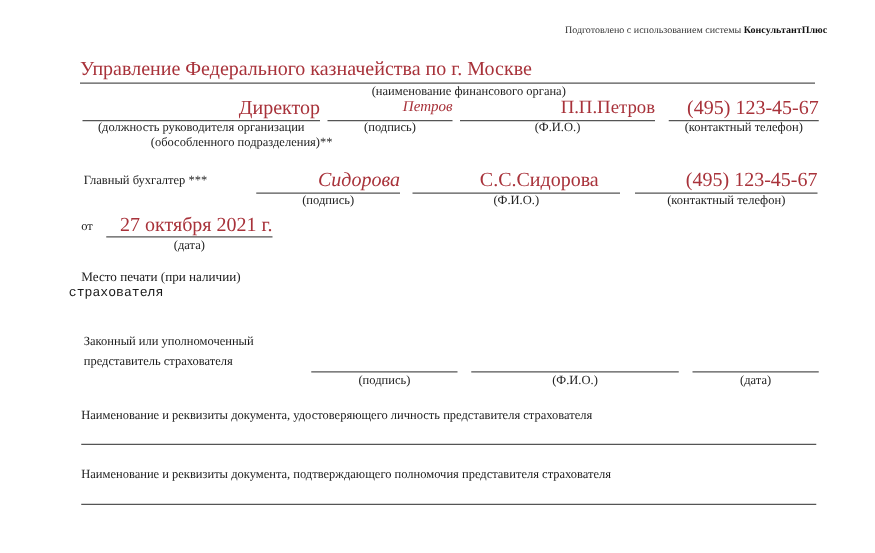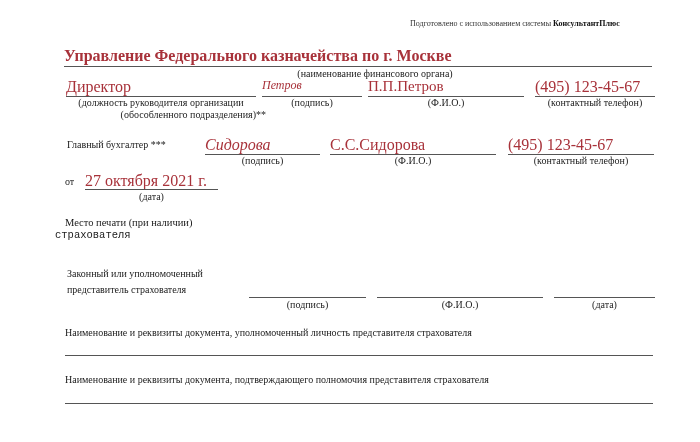--- a/index.html
+++ b/index.html
@@ -6,34 +6,34 @@
     body {
       width: 700px; height: 442px; background: #ffffff; position: relative; overflow: hidden;
       font-family: "Liberation Serif", "DejaVu Serif", serif; color: #1a1a1a;
     }
     .abs { position: absolute; }
     .hdr { font-size: 8px; color: #333; white-space: nowrap; }
     .hdr b { font-weight: bold; color: #111; }
     .red { color: #a8323a; }
     .ital { font-style: italic; }
     .line { position: absolute; height: 0; border-top: 1.3px solid #555; }
-    .fill { position: absolute; text-align: left; white-space: nowrap; }
+    .fill { position: absolute; text-align: right; white-space: nowrap; }
     .cap { position: absolute; text-align: center; font-size: 10px; color: #222; white-space: nowrap; line-height: 12px; }
     .lbl { position: absolute; font-size: 10px; color: #1a1a1a; white-space: nowrap; }
     .small { font-size: 10.5px; line-height: 13px; }
   </style>
 </head>
 <body>
 
-<div class="abs hdr" style="left:410px; top:19px;">
+<div class="abs hdr" style="left:452px; top:19px;">
   <span>Подготовлено с использованием системы</span>
   <b>КонсультантПлюс</b>
 </div>
 
-<div class="fill red" style="left:64px; top:47px; font-size:16px; text-align:left;font-weight:bold;">Управление Федерального казначейства по г. Москве</div>
+<div class="fill red" style="left:64px; top:47px; font-size:16px; text-align:left;">Управление Федерального казначейства по г. Москве</div>
 <div class="line" style="left:64px; width:588px; top:66px;"></div>
 <div class="cap" style="left:250px; width:250px; top:68px;">(наименование финансового органа)</div>
 
 <div class="fill red" style="left:66px; width:190px; top:78px; font-size:16px;">Директор</div>
 <div class="line" style="left:66px; width:190px; top:96px;"></div>
 <div class="cap" style="left:56px; width:210px; top:97px;">(должность руководителя организации</div>
 <div class="cap" style="left:56px; width:210px; top:109px;text-align:right;">(обособленного подразделения)**</div>
 
 <div class="fill red ital" style="left:262px; width:100px; top:78px; font-size:12px;">Петров</div>
 <div class="line" style="left:262px; width:100px; top:96px;"></div>
@@ -46,21 +46,21 @@
 <div class="fill red" style="left:535px; width:120px; top:78px; font-size:16px;">(495) 123-45-67</div>
 <div class="line" style="left:535px; width:120px; top:96px;"></div>
 <div class="cap" style="left:535px; width:120px; top:97px;">(контактный телефон)</div>
 
 <div class="lbl" style="left:67px; top:139px;">Главный бухгалтер ***</div>
 
 <div class="fill red ital" style="left:205px; width:115px; top:136px; font-size:16px;">Сидорова</div>
 <div class="line" style="left:205px; width:115px; top:154px;"></div>
 <div class="cap" style="left:205px; width:115px; top:155px;">(подпись)</div>
 
-<div class="fill red" style="left:330px; width:166px; top:136px; font-size:16px;">С.С.Сидорова</div>
+<div class="fill red" style="left:313px; width:166px; top:136px; font-size:16px;">С.С.Сидорова</div>
 <div class="line" style="left:330px; width:166px; top:154px;"></div>
 <div class="cap" style="left:330px; width:166px; top:155px;">(Ф.И.О.)</div>
 
 <div class="fill red" style="left:508px; width:146px; top:136px; font-size:16px;">(495) 123-45-67</div>
 <div class="line" style="left:508px; width:146px; top:154px;"></div>
 <div class="cap" style="left:508px; width:146px; top:155px;">(контактный телефон)</div>
 
 <div class="lbl" style="left:65px; top:176px;">от</div>
 <div class="fill red" style="left:85px; width:133px; top:172px; font-size:16px;">27 октября 2021 г.</div>
 <div class="line" style="left:85px; width:133px; top:189px;"></div>
@@ -74,17 +74,17 @@
 
 <div class="line" style="left:249px; width:117px; top:297px;"></div>
 <div class="cap" style="left:249px; width:117px; top:299px;">(подпись)</div>
 
 <div class="line" style="left:377px; width:166px; top:297px;"></div>
 <div class="cap" style="left:377px; width:166px; top:299px;">(Ф.И.О.)</div>
 
 <div class="line" style="left:554px; width:101px; top:297px;"></div>
 <div class="cap" style="left:554px; width:101px; top:299px;">(дата)</div>
 
-<div class="lbl" style="left:65px; top:327px;">Наименование и реквизиты документа, уполномоченный личность представителя страхователя</div>
+<div class="lbl" style="left:65px; top:327px;">Наименование и реквизиты документа, удостоверяющего личность представителя страхователя</div>
 <div class="line" style="left:65px; width:588px; top:355px;"></div>
 
 <div class="lbl" style="left:65px; top:374px;">Наименование и реквизиты документа, подтверждающего полномочия представителя страхователя</div>
 <div class="line" style="left:65px; width:588px; top:403px;"></div>
 
 </body></html>

